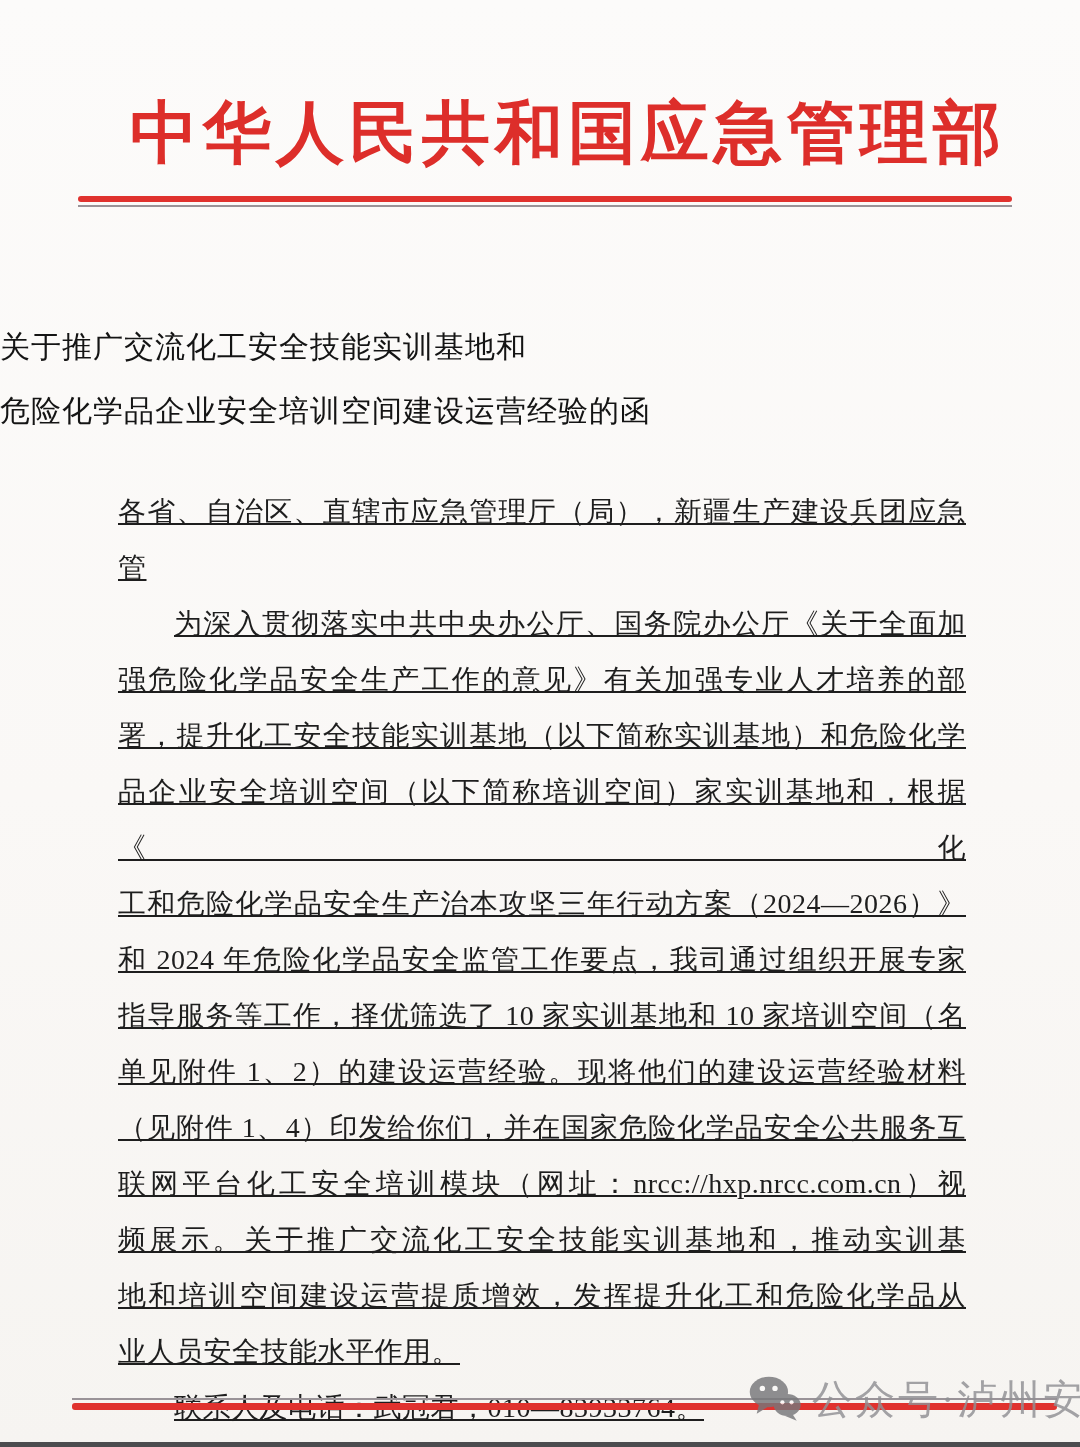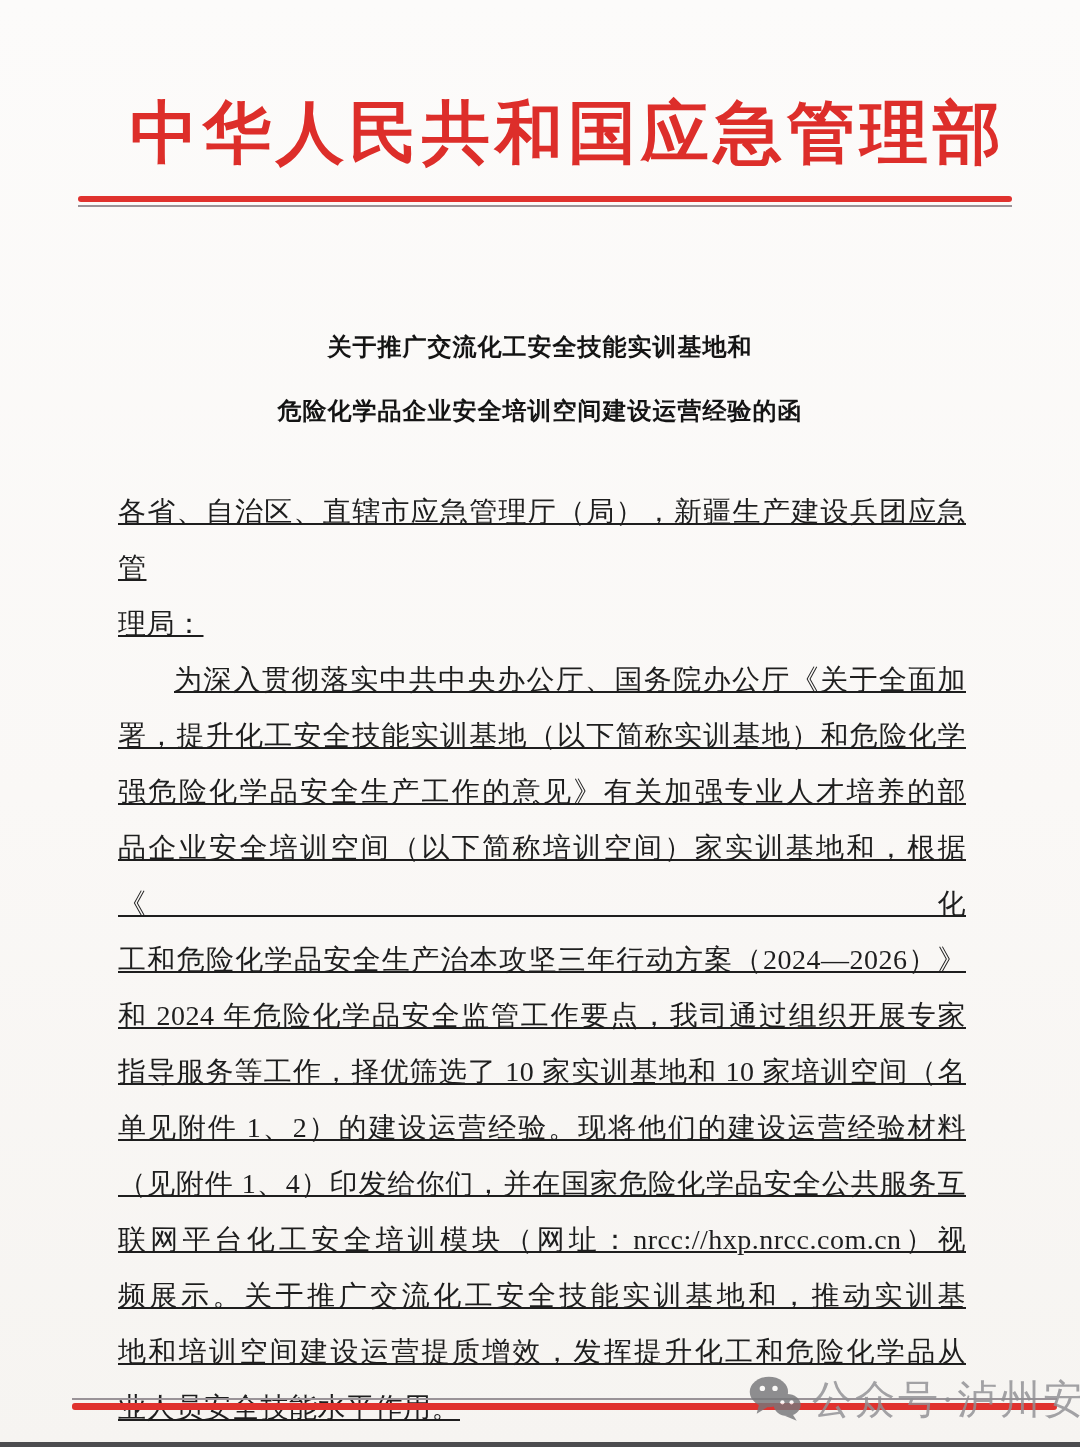--- a/index.html
+++ b/index.html
@@ -45,24 +45,23 @@
     height: 2px;
     margin-top: 3px;
     background: #9a9398;
   }
   
   .doc-title {
     position: absolute;
     top: 315px;
     left: 0;
     width: 100%;
-    text-align: center;
     color: #141414;
-    font-weight: 700;
-    font-size: 24px;
+    font-weight: 400;
+    font-size: 30px;
     line-height: 64px;
     letter-spacing: 1px;
   }
   
   .body-block {
     position: absolute;
     top: 484px;
     left: 118px;
     width: 848px;
     font-size: 28px;
@@ -131,24 +130,23 @@
     <div class="gray"></div>
   </div>
 
   <div class="doc-title">
     <div>关于推广交流化工安全技能实训基地和</div>
     <div>危险化学品企业安全培训空间建设运营经验的函</div>
   </div>
 
   <div class="body-block">
       <div class="line fill">各省、自治区、直辖市应急管理厅（局），新疆生产建设兵团应急管</div>
-      <div class="line">理局：</div>
       <div class="line indent fill">为深入贯彻落实中共中央办公厅、国务院办公厅《关于全面加</div>
+      <div class="line fill">强危险化学品安全生产工作的意见》有关加强专业人才培养的部</div>
       <div class="line fill">署，提升化工安全技能实训基地（以下简称实训基地）和危险化学</div>
-      <div class="line fill">强危险化学品安全生产工作的意见》有关加强专业人才培养的部</div>
       <div class="line fill">品企业安全培训空间（以下简称培训空间）家实训基地和，根据《化</div>
       <div class="line fill">工和危险化学品安全生产治本攻坚三年行动方案（2024—2026）》</div>
       <div class="line fill">和 2024 年危险化学品安全监管工作要点，我司通过组织开展专家</div>
       <div class="line fill">指导服务等工作，择优筛选了 10 家实训基地和 10 家培训空间（名</div>
       <div class="line fill">单见附件 1、2）的建设运营经验。现将他们的建设运营经验材料</div>
       <div class="line fill">（见附件 1、4）印发给你们，并在国家危险化学品安全公共服务互</div>
       <div class="line fill">联网平台化工安全培训模块（网址：nrcc://hxp.nrcc.com.cn）视</div>
       <div class="line fill">频展示。关于推广交流化工安全技能实训基地和，推动实训基</div>
       <div class="line fill">地和培训空间建设运营提质增效，发挥提升化工和危险化学品从</div>
       <div class="line">业人员安全技能水平作用。</div>

